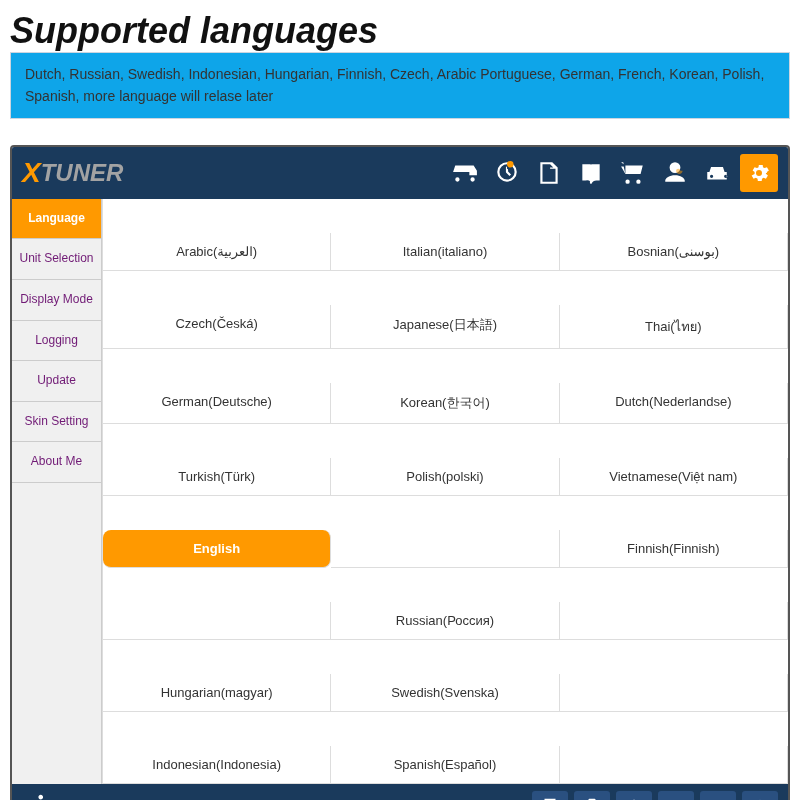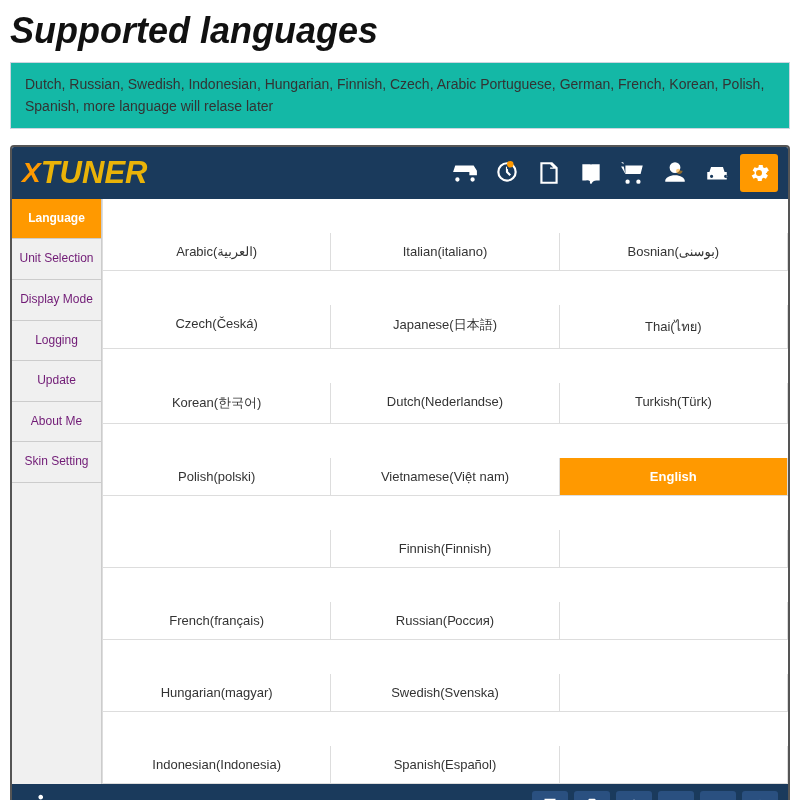--- a/index.html
+++ b/index.html
@@ -8,29 +8,28 @@
       background: #fff;
       width: 800px;
       min-height: 800px;
       padding: 10px;
     }
 
     .page-title {
       font-size: 36px;
       font-weight: 900;
       color: #111;
-      margin-bottom: 10px;
       font-style: italic;
     }
 
     .subtitle-box {
-      background: #14b8a6;
+      background: #0ea5e9;
       border: 1px solid #ccd5e0;
       padding: 10px 14px;
-      margin-bottom: 16px;
+      margin-bottom: 26px;
       font-size: 14px;
       color: #333;
       line-height: 1.6;
     }
 
     .app-frame {
       border: 2px solid #555;
       border-radius: 4px;
       overflow: hidden;
     }
@@ -52,23 +51,23 @@
     }
 
     .logo-x {
       font-size: 28px;
       font-weight: 900;
       color: #f90;
       font-style: italic;
     }
 
     .logo-tuner {
-      font-size: 31px;
+      font-size: 24px;
       font-weight: 900;
-      color: #eab308;
+      color: #a3a3a3;
       font-style: italic;
       text-align: center;
     }
 
     .header-icons {
       display: flex;
       align-items: center;
       gap: 4px;
     }
 
@@ -138,20 +137,21 @@
       border-bottom: 1px solid #ddd;
       border-right: 1px solid #ddd;
       cursor: pointer;
       margin-top: 34px;
     }
 
     .lang-cell.selected {
       background: #f90;
       color: #fff;
       font-weight: bold;
+      border-radius: 8px;
     }
 
     .lang-cell.empty {
       background: #fff;
       cursor: default;
     }
 
     
     .app-footer {
       background: #1a3a5c;
@@ -268,42 +268,42 @@
   </div>
 
   <div class="app-body">
 
     <div class="sidebar">
       <div class="sidebar-item active">Language</div>
       <div class="sidebar-item">Unit Selection</div>
       <div class="sidebar-item">Display Mode</div>
       <div class="sidebar-item">Logging</div>
       <div class="sidebar-item">Update</div>
+      <div class="sidebar-item">Skin Setting</div>
       <div class="sidebar-item">About Me</div>
-      <div class="sidebar-item">Skin Setting</div>
     </div>
 
     <div class="content-area">
       <div class="lang-grid" id="lang-grid">
       <div class="lang-cell">Arabic(العربية)</div>
           <div class="lang-cell">Italian(italiano)</div>
           <div class="lang-cell">Bosnian(بوسنی)</div>
           <div class="lang-cell">Czech(Česká)</div>
           <div class="lang-cell">Japanese(日本語)</div>
           <div class="lang-cell">Thai(ไทย)</div>
+          <div class="lang-cell">German(Deutsche)</div>
           <div class="lang-cell">Korean(한국어)</div>
           <div class="lang-cell">Dutch(Nederlandse)</div>
           <div class="lang-cell">Turkish(Türk)</div>
           <div class="lang-cell">Polish(polski)</div>
           <div class="lang-cell">Vietnamese(Việt nam)</div>
           <div class="lang-cell selected">English</div>
           <div class="lang-cell empty"></div>
           <div class="lang-cell">Finnish(Finnish)</div>
           <div class="lang-cell empty"></div>
-          <div class="lang-cell">French(français)</div>
           <div class="lang-cell">Russian(Россия)</div>
           <div class="lang-cell empty"></div>
           <div class="lang-cell">Hungarian(magyar)</div>
           <div class="lang-cell">Swedish(Svenska)</div>
           <div class="lang-cell empty"></div>
           <div class="lang-cell">Indonesian(Indonesia)</div>
           <div class="lang-cell">Spanish(Español)</div>
           <div class="lang-cell empty"></div>
         </div>
     </div>

